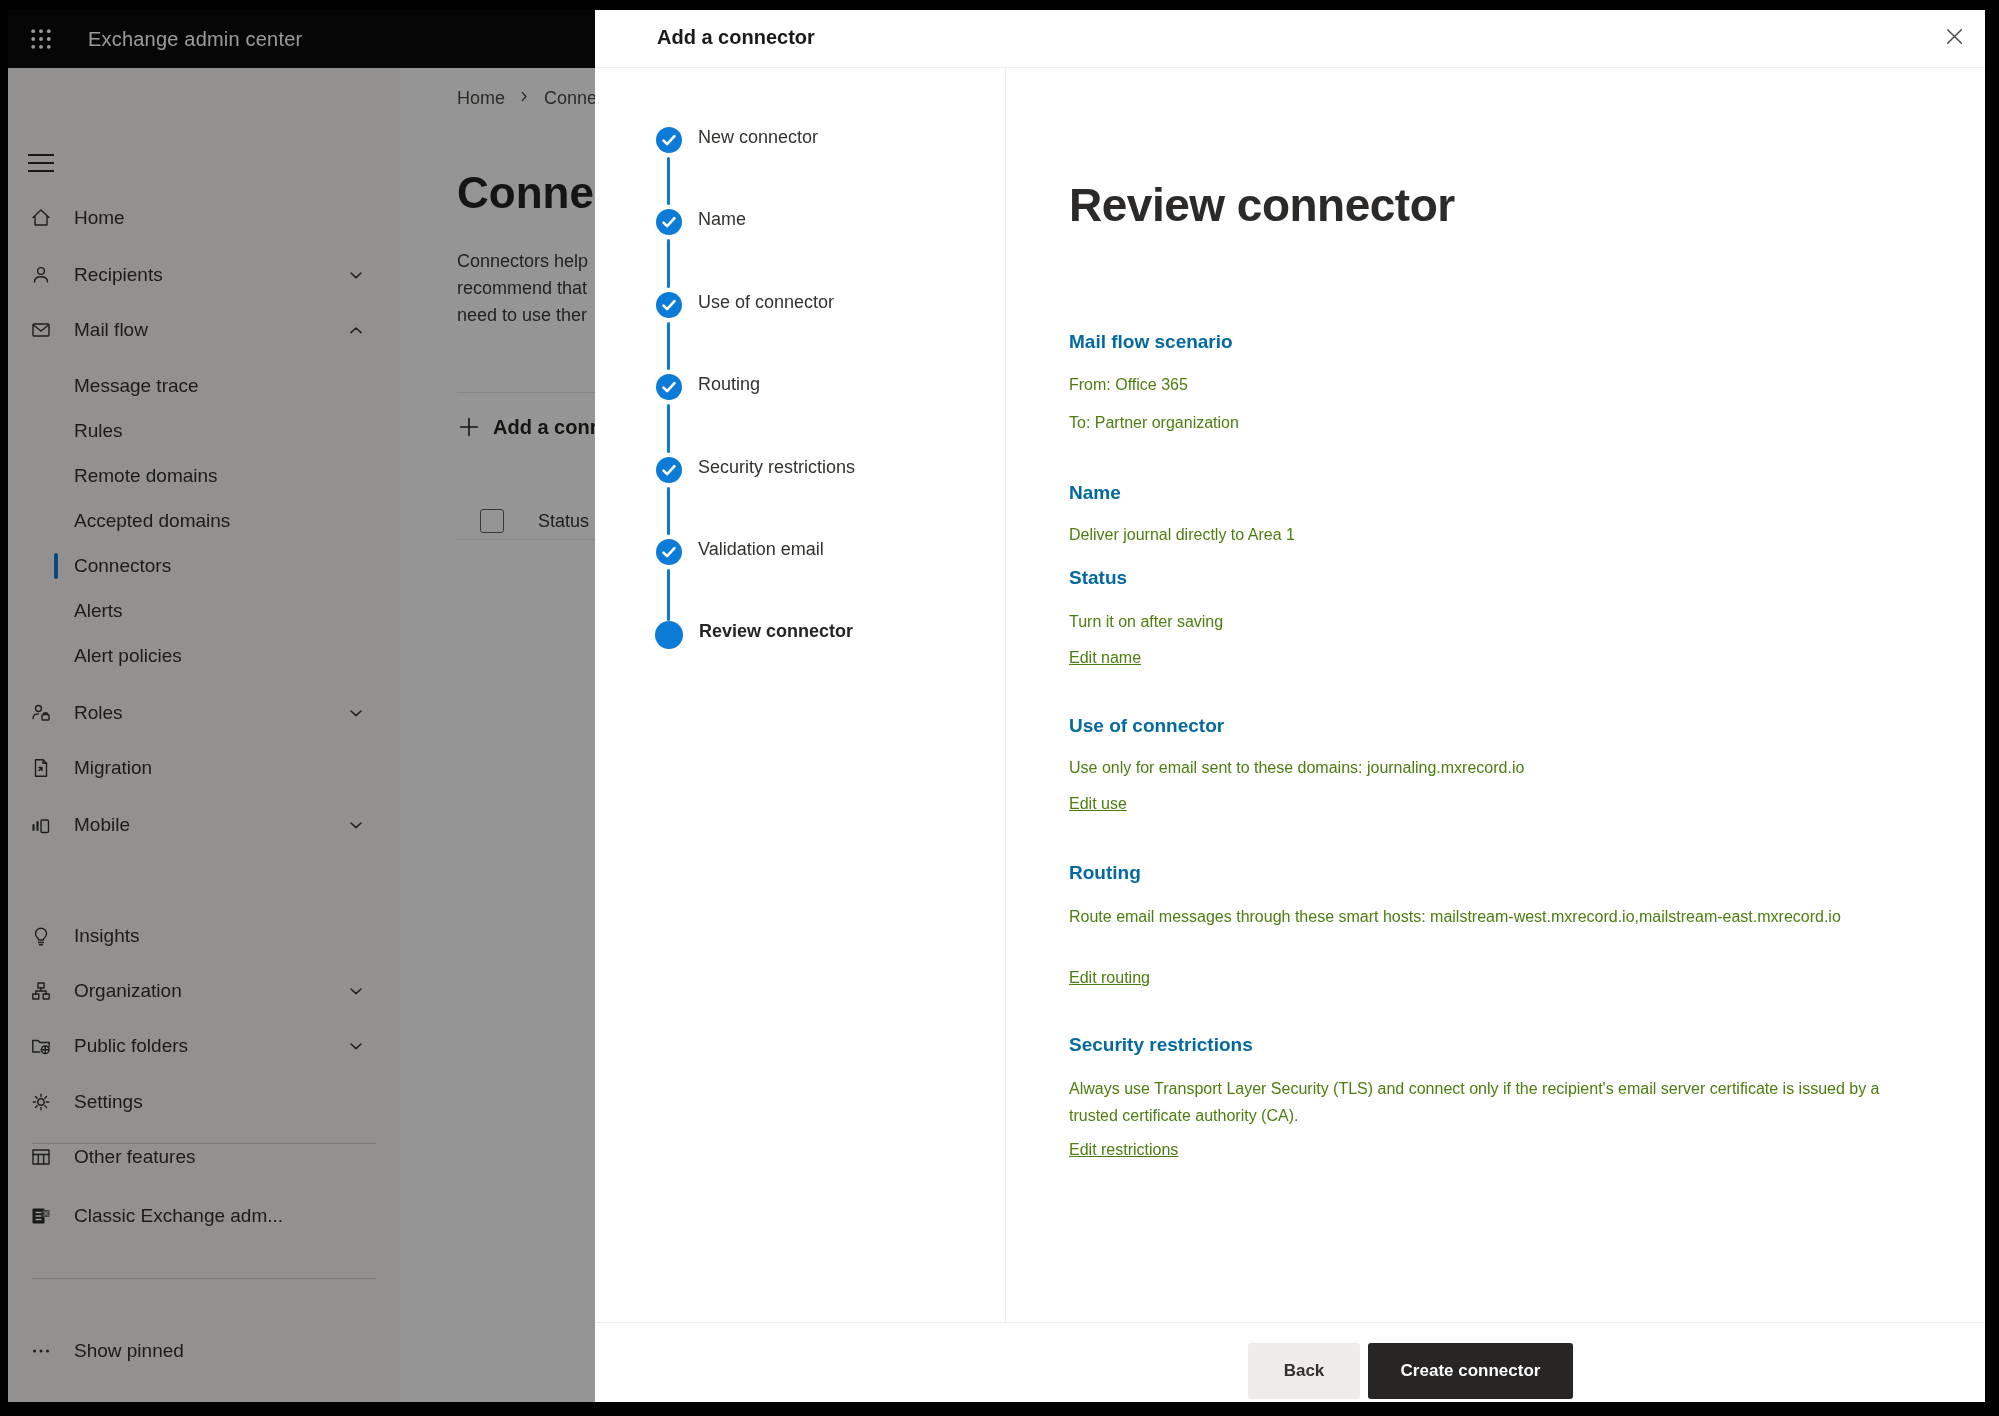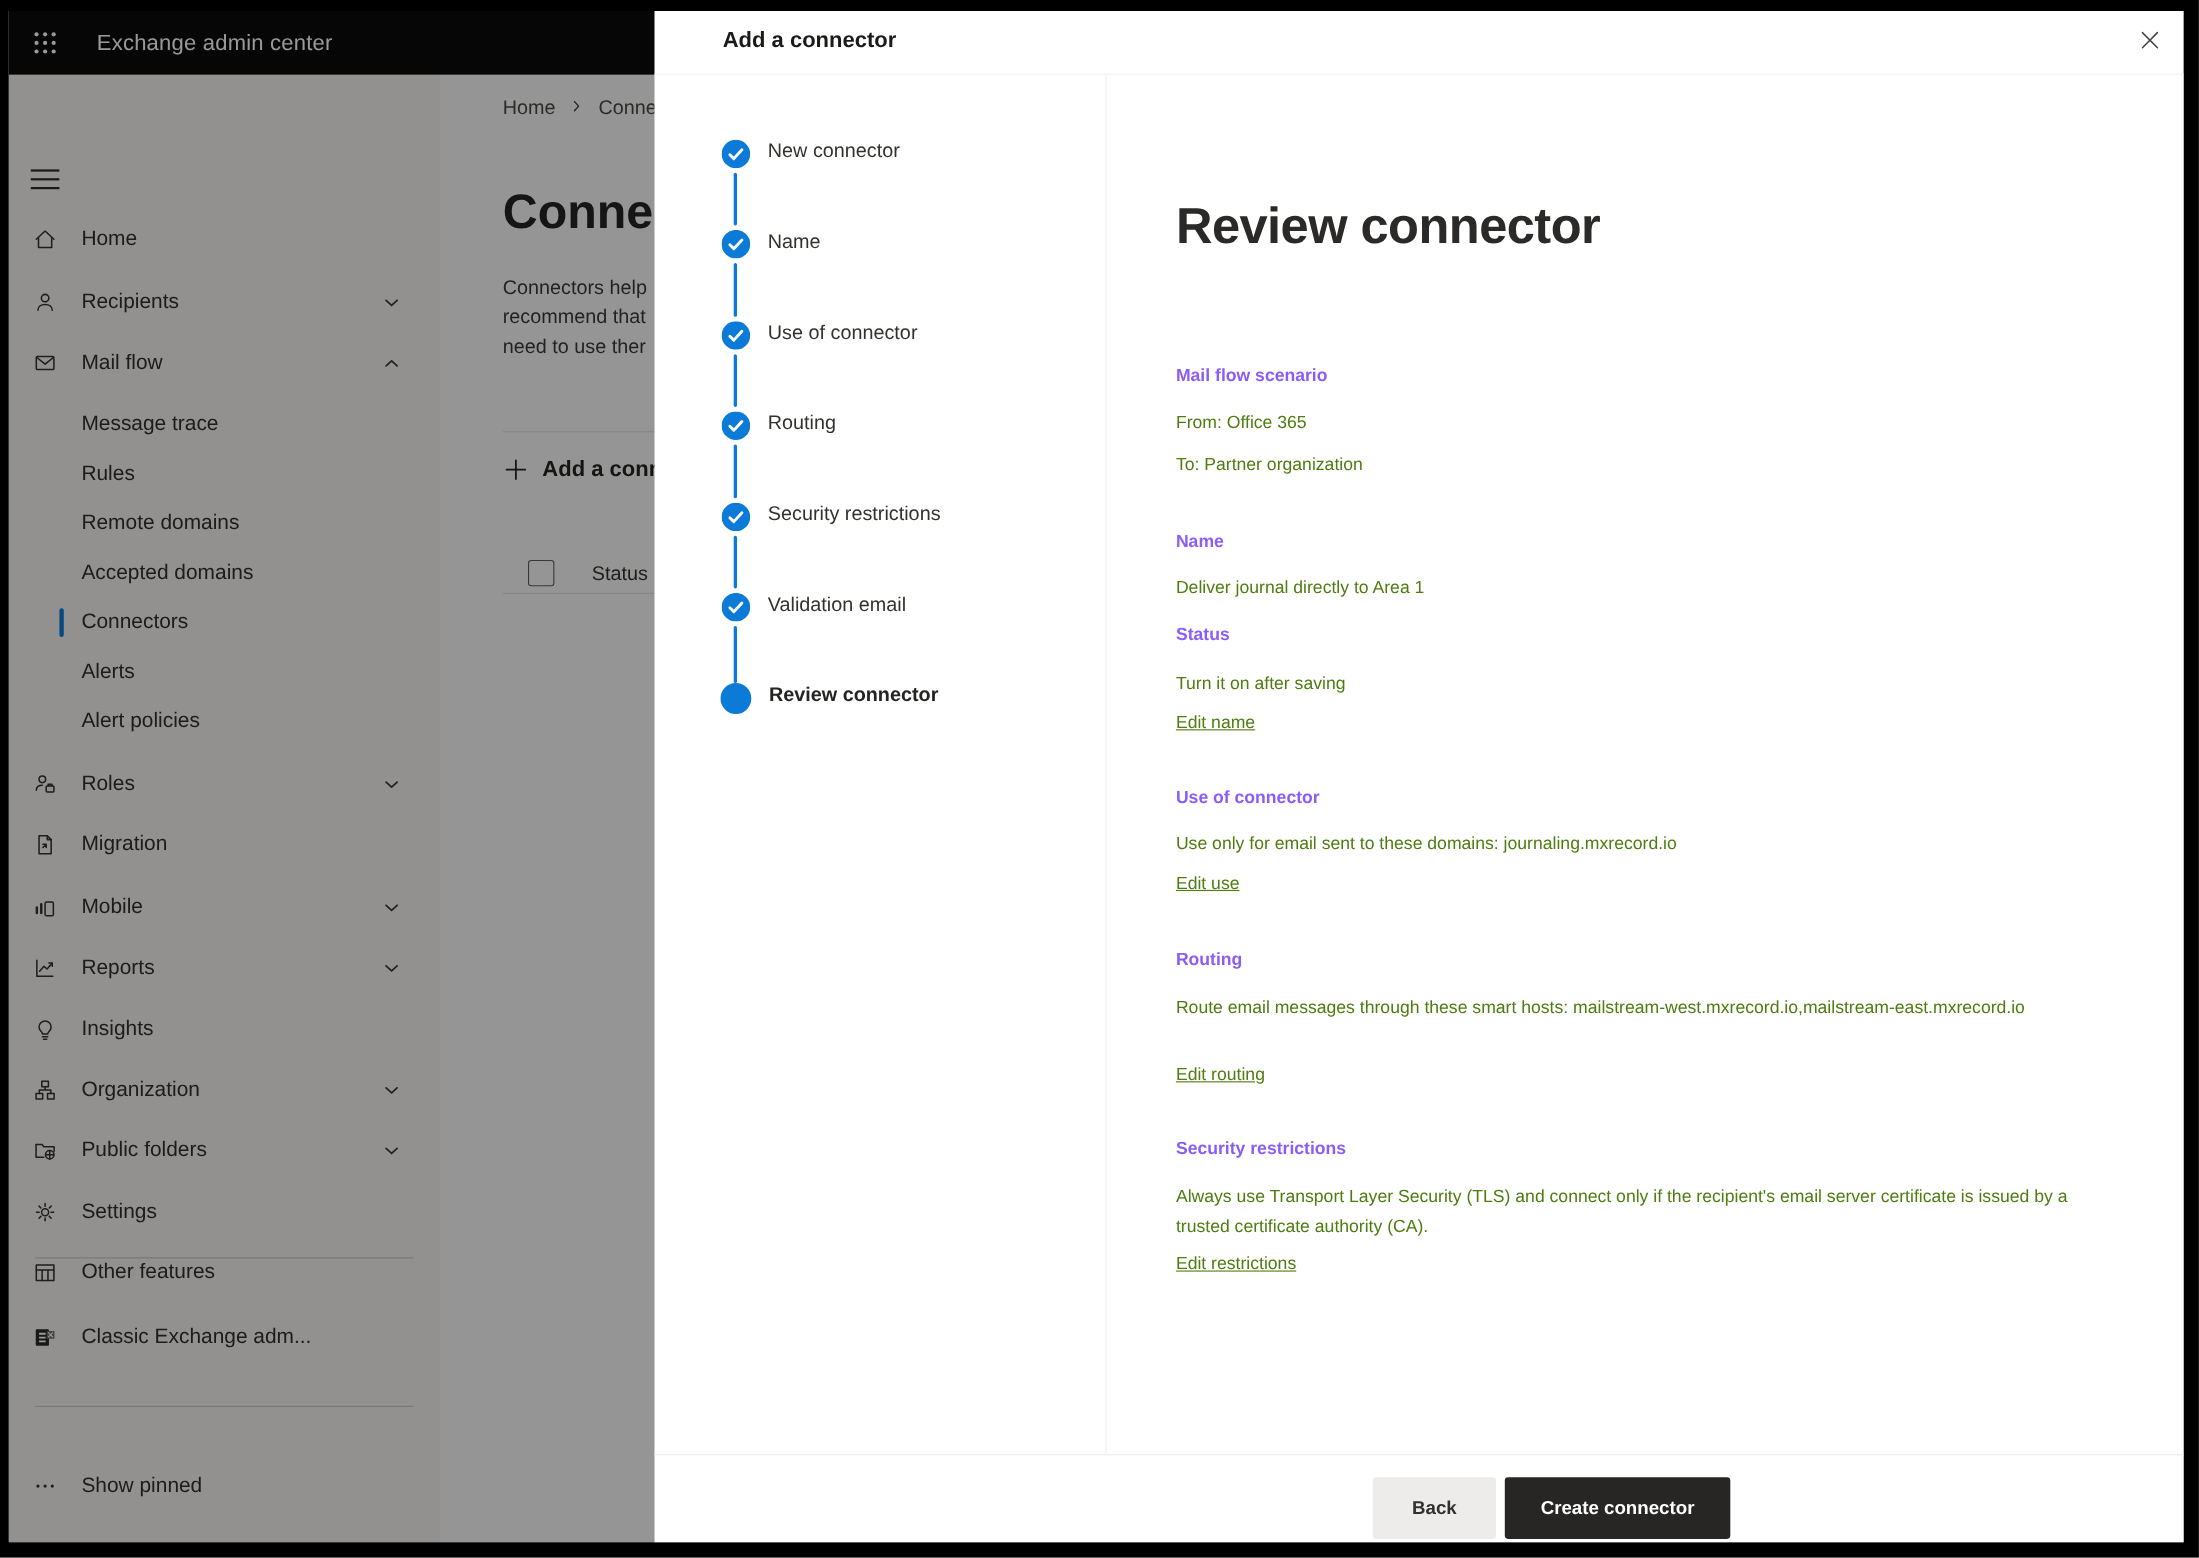--- a/index.html
+++ b/index.html
@@ -45,21 +45,21 @@
   .step{position:absolute;display:flex;align-items:flex-start;gap:16px;height:26px;cursor:pointer;}
   .step .chk{width:26px;height:26px;flex:none;}
   .step-lbl{font-size:18px;color:#33322f;white-space:nowrap;}
   .step.cur .step-lbl{font-weight:700;color:#252423;}
   .dot{width:28px;height:28px;border-radius:50%;background:#0c7bd8;flex:none;}
   .sline{position:absolute;left:72px;width:3px;background:#0c7bd8;border-radius:2px;}
   
   .rc{position:absolute;left:474px;top:0;width:852px;}
   .rc .h1{position:absolute;left:0;top:168px;font-size:46px;font-weight:700;color:#2b2a29;letter-spacing:-.5px;white-space:nowrap;}
   .ln{position:absolute;left:0;font-size:16px;color:#4d7c0f;line-height:26px;white-space:nowrap;}
-  .ln.st{font-size:16px;font-weight:700;color:#8b5cf6;}
+  .ln.st{font-size:19px;font-weight:700;color:#0369a1;}
   .ln.wrap{white-space:normal;max-width:836px;line-height:27px;}
   .ln.lk{cursor:pointer;text-decoration:underline;}
   
   .btn{position:absolute;top:1333px;height:56px;border:none;border-radius:3px;font-family:"Liberation Sans",sans-serif;
        font-size:17px;font-weight:600;display:flex;align-items:center;justify-content:center;cursor:pointer;}
   .btn-back{left:653px;width:112px;background:#edecea;color:#323130;}
   .btn-create{left:773px;width:205px;background:#272625;color:#fff;}
   
   .oico svg{stroke:#33322f;fill:none;stroke-width:1.4;stroke-linecap:round;stroke-linejoin:round;width:22px;height:22px;}
   .chev svg{stroke:#3a3938;fill:none;stroke-width:1.6;stroke-linecap:round;stroke-linejoin:round;width:20px;height:20px;}
@@ -175,31 +175,20 @@
             <path d="M3.5 16v-5" stroke-width="2.2"></path>
             <path d="M7.5 16V8" stroke-width="2.2"></path>
             <rect x="11" y="6" width="7.5" height="12.5" rx="1.2"></rect>
           </svg></span>
       <span class="nav-lbl">Mobile</span>
       <span class="nav-chev chev"><svg viewBox="0 0 20 20">
             <path d="M5 8l5 4.6L15 8"></path>
           </svg></span>
     </div>
 
-    <div class="nav-row" style="top:790px">
-      <span class="nav-ico oico"><svg viewBox="0 0 22 22">
-            <path d="M3.5 4v14.5H18"></path>
-            <path d="M6 14l4-4.5 2.8 2.4 4.7-5.4"></path>
-            <path d="M14.5 6.5h3v3"></path>
-          </svg></span>
-      <span class="nav-lbl">Reports</span>
-      <span class="nav-chev chev"><svg viewBox="0 0 20 20">
-            <path d="M5 8l5 4.6L15 8"></path>
-          </svg></span>
-    </div>
 
     <div class="nav-row" style="top:846px">
       <span class="nav-ico oico"><svg viewBox="0 0 22 22">
             <path d="M7.8 13.2C6.4 12 5.5 10.5 5.5 8.7 5.5 5.6 7.9 3.2 11 3.2s5.5 2.4 5.5 5.5c0 1.8-.9 3.3-2.3 4.5-.5.5-.8 1.1-.8 1.8H8.6c0-.7-.3-1.3-.8-1.8z"></path>
             <path d="M8.6 17.5h4.8"></path>
             <path d="M9.5 19.8h3"></path>
           </svg></span>
       <span class="nav-lbl">Insights</span>
     </div>
 

